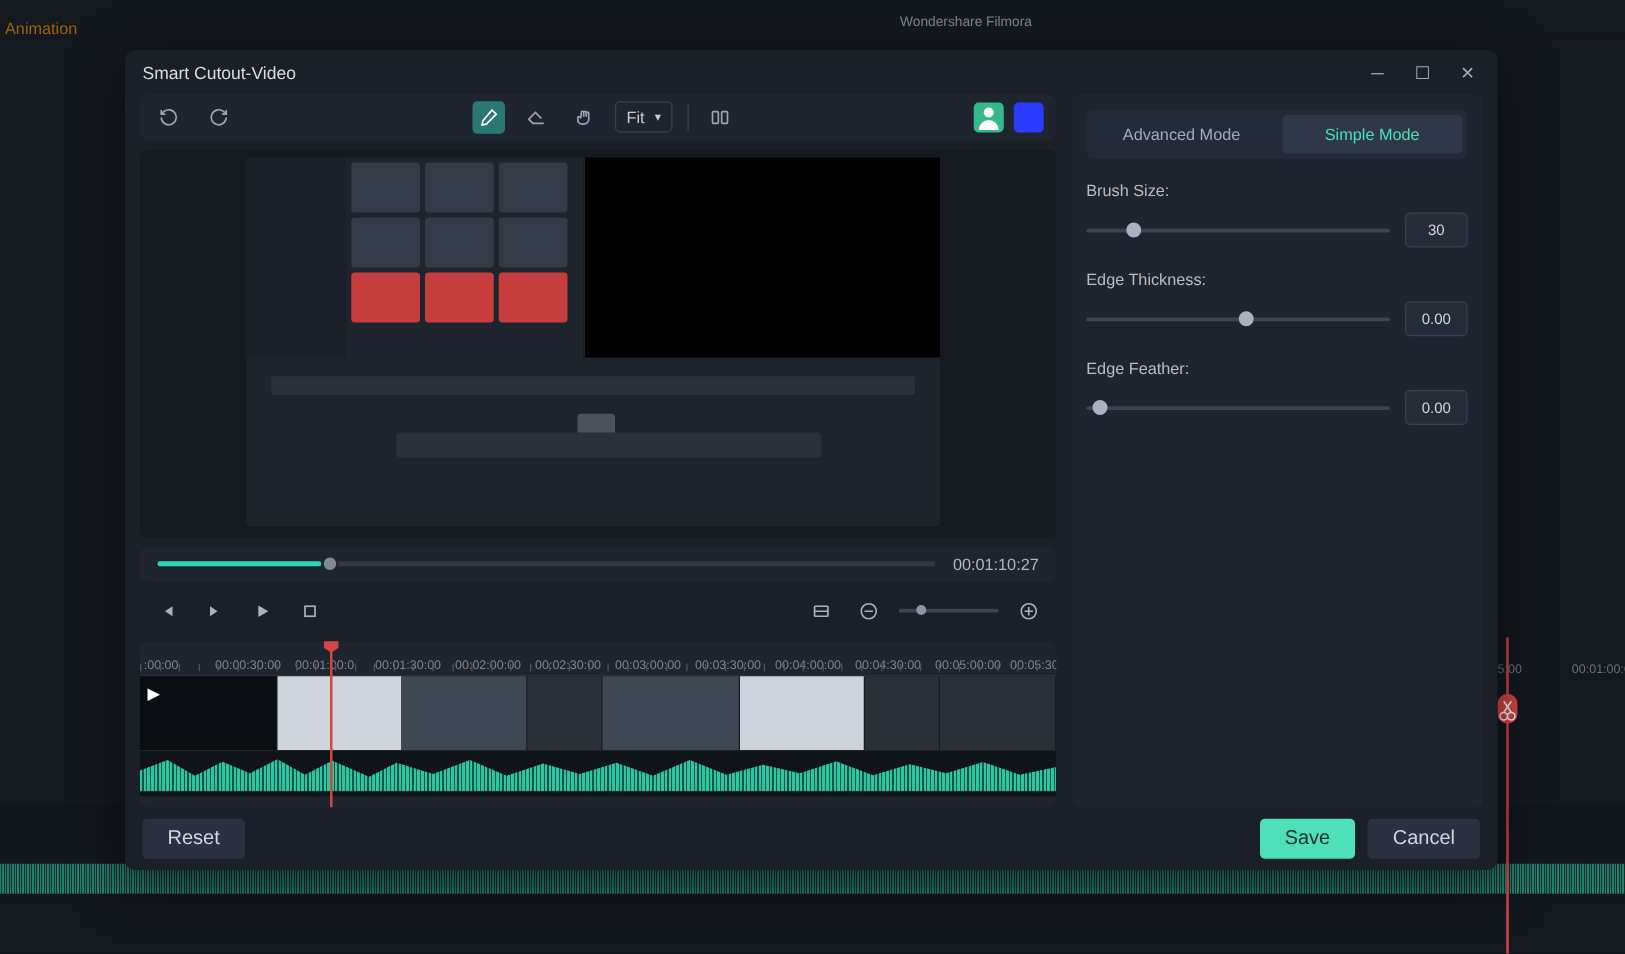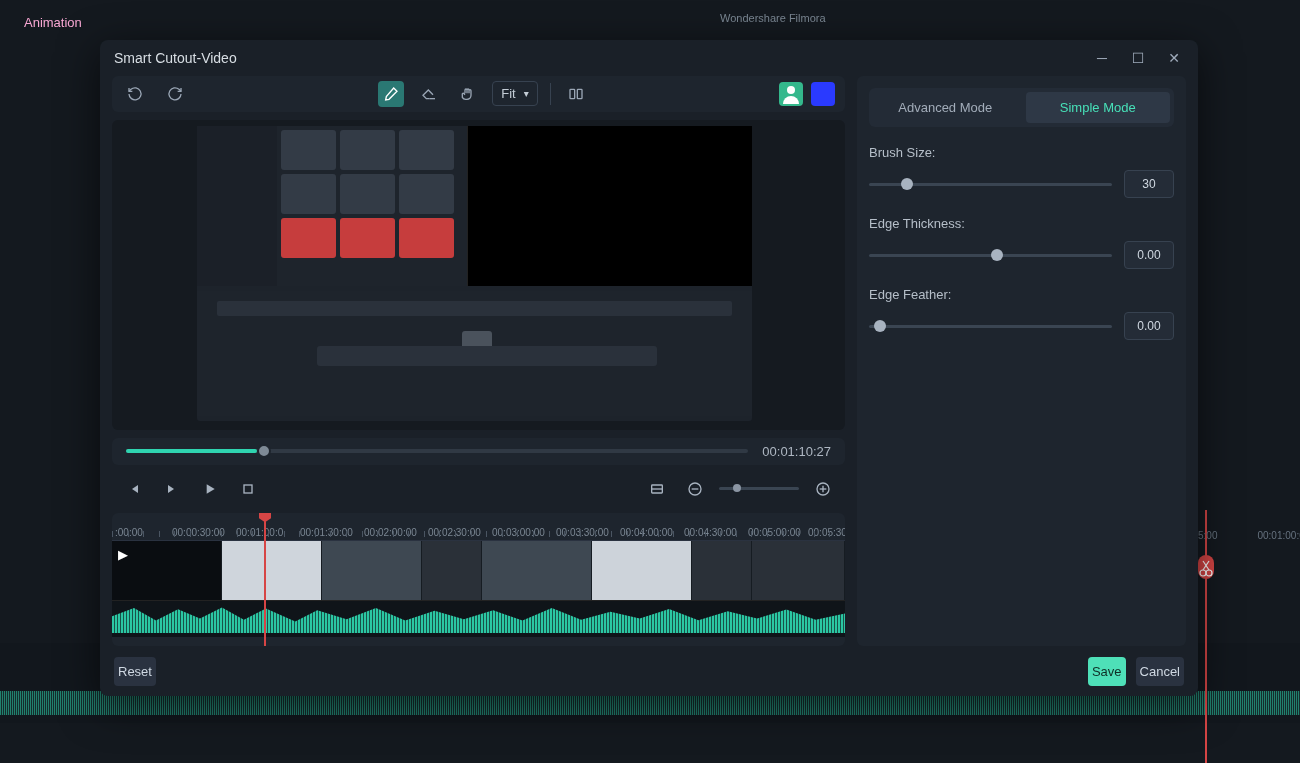--- a/index.html
+++ b/index.html
@@ -1,20 +1,20 @@
 <!DOCTYPE html>
 <html><head>
 <meta charset="utf-8">
 <style>
 * { margin: 0; padding: 0; box-sizing: border-box; font-family: -apple-system, BlinkMacSystemFont, "Segoe UI", sans-serif; }
 body { background: #0a0e12; width: 1300px; height: 763px; overflow: hidden; position: relative; color: #ccc; }
 
 .bg-app { position: absolute; inset: 0; background: #14191f; }
 .bg-topbar { position: absolute; left: 0; top: 0; width: 100%; height: 30px; background: #14191f; }
-.bg-animation-tab { position: absolute; left: 24px; top: 15px; font-size: 13px; color: #f9a8d4; }
+.bg-animation-tab { position: absolute; left: 4px; top: 15px; font-size: 13px; color: #a16207; }
 .bg-toolbar { position: absolute; right: 0; top: 3px; width: 580px; height: 30px; display: flex; gap: 20px; align-items: center; font-size: 11px; color: #7a8692; }
 .bg-toolbar span { cursor: default; }
 
 .dialog { position: absolute; left: 100px; top: 40px; width: 1098px; height: 656px; background: #1a2028; border-radius: 8px; display: flex; flex-direction: column; box-shadow: 0 10px 40px rgba(0,0,0,0.6); }
 .dialog-titlebar { height: 36px; display: flex; align-items: center; padding: 0 14px; justify-content: space-between; }
 .dialog-title { font-size: 14px; color: #d8dee4; font-weight: 400; }
 .window-controls { display: flex; gap: 16px; }
 .win-btn { width: 20px; height: 20px; display: flex; align-items: center; justify-content: center; cursor: pointer; color: #9fabbb; font-size: 14px; }
 
 .dialog-body { flex: 1; display: flex; gap: 12px; padding: 0 12px 0 12px; min-height: 0; }
@@ -73,21 +73,21 @@
 .video-track { height: 60px; background: #0e1318; display: flex; border-bottom: 1px solid #222; }
 .vt-thumb { height: 100%; background: #2c3540; border-right: 1px solid #161c22; position: relative; overflow: hidden; }
 .vt-thumb.dark { background: #0a0d11; }
 .vt-play { position: absolute; left: 6px; top: 6px; color: #fff; font-size: 13px; }
 .audio-track { height: 36px; background: #0f1419; position: relative; }
 .audio-wave { position: absolute; inset: 4px 0; background: repeating-linear-gradient(90deg, #2bc7a3 0 2px, #2bc7a3 2px, rgba(43,199,163,0.35) 2px 3px); clip-path: polygon(0 40%, 3% 10%, 6% 55%, 9% 15%, 12% 48%, 15% 8%, 18% 52%, 21% 12%, 25% 58%, 28% 18%, 32% 50%, 36% 10%, 40% 55%, 44% 20%, 48% 50%, 52% 18%, 56% 55%, 60% 10%, 64% 52%, 68% 24%, 72% 48%, 76% 14%, 80% 54%, 84% 22%, 88% 48%, 92% 16%, 96% 52%, 100% 30%, 100% 100%, 0 100%); }
 .playhead { position: absolute; left: 152px; top: 0; bottom: 0; width: 2px; background: #d64545; }
 .playhead::before { content: ''; position: absolute; top: -1px; left: -5px; width: 12px; height: 10px; background: #d64545; clip-path: polygon(0 0, 100% 0, 100% 60%, 50% 100%, 0 60%); }
 
 .dialog-footer { height: 50px; display: flex; align-items: center; padding: 0 14px; gap: 10px; }
-.btn { padding: 7px 4px; border-radius: 4px; font-size: 13px; cursor: pointer; border: none; }
+.btn { padding: 7px 20px; border-radius: 4px; font-size: 16px; cursor: pointer; border: none; }
 .btn-reset { background: #2a3240; color: #cfd8e2; }
 .btn-save { background: #4ee0b8; color: #0f2f26; font-weight: 500; }
 .btn-cancel { background: #2a3240; color: #cfd8e2; }
 .footer-spacer { flex: 1; }
 
 
 .mode-tabs { display: flex; gap: 8px; background: #232b36; border-radius: 6px; padding: 4px; margin-bottom: 18px; }
 .mode-tab { flex: 1; padding: 8px 10px; font-size: 13px; color: #a2acb9; text-align: center; border-radius: 4px; cursor: pointer; }
 .mode-tab.active { background: #2e3846; color: #47e0b8; }
 

